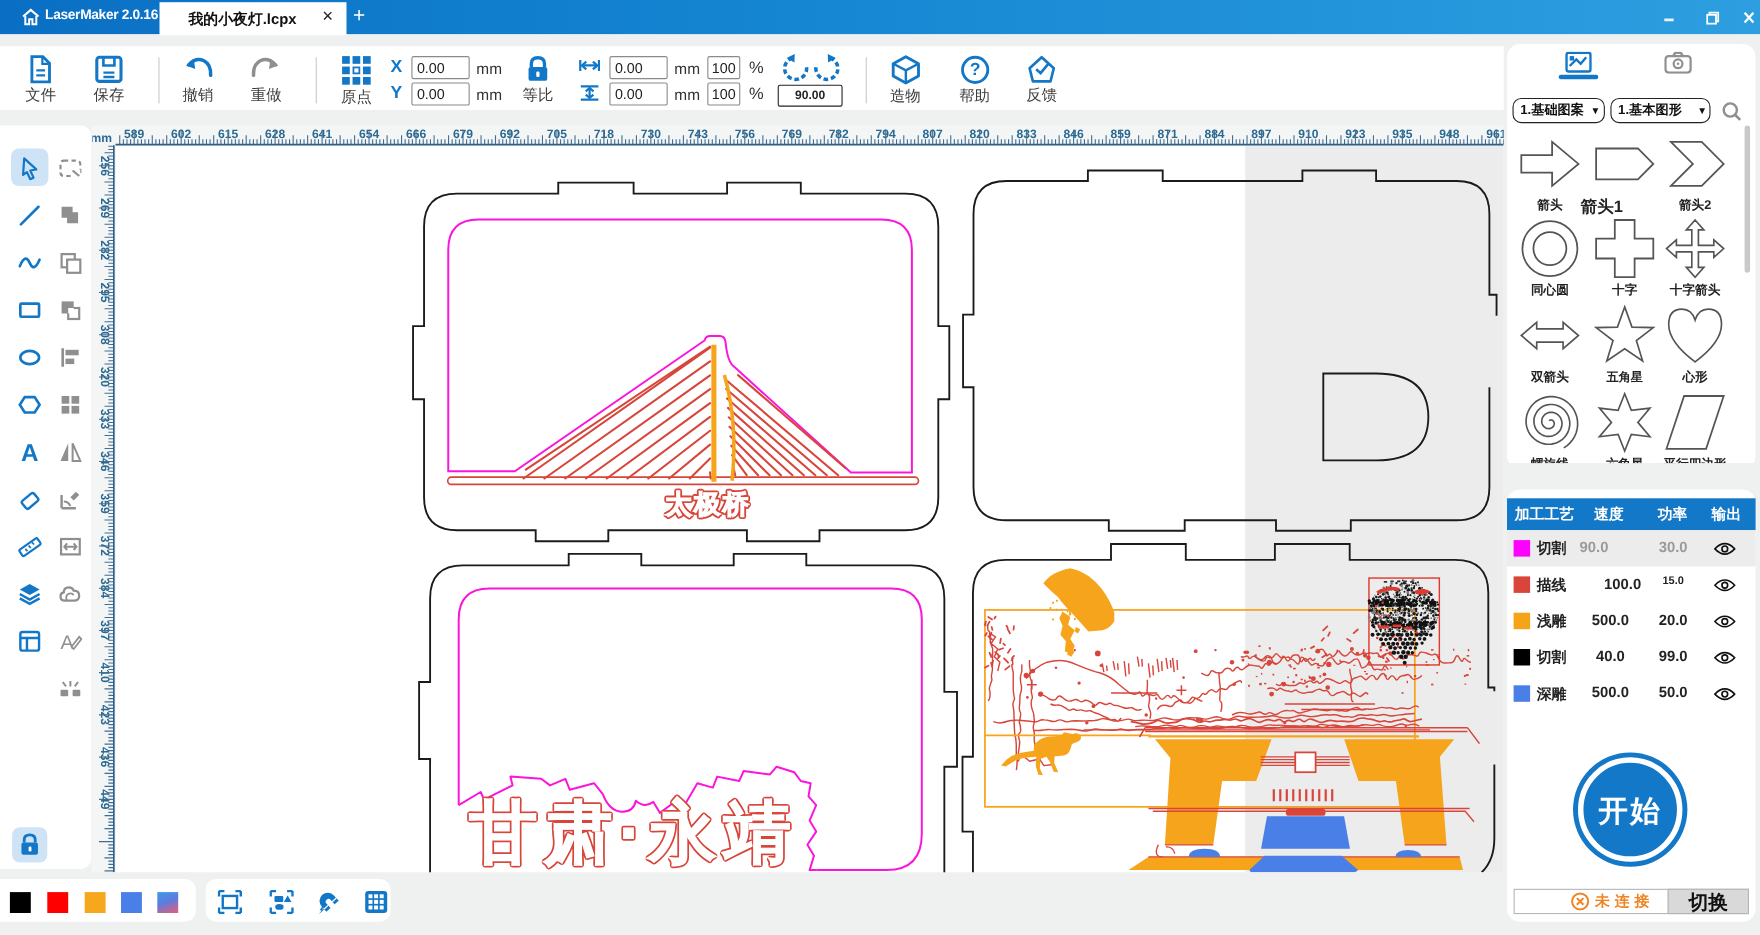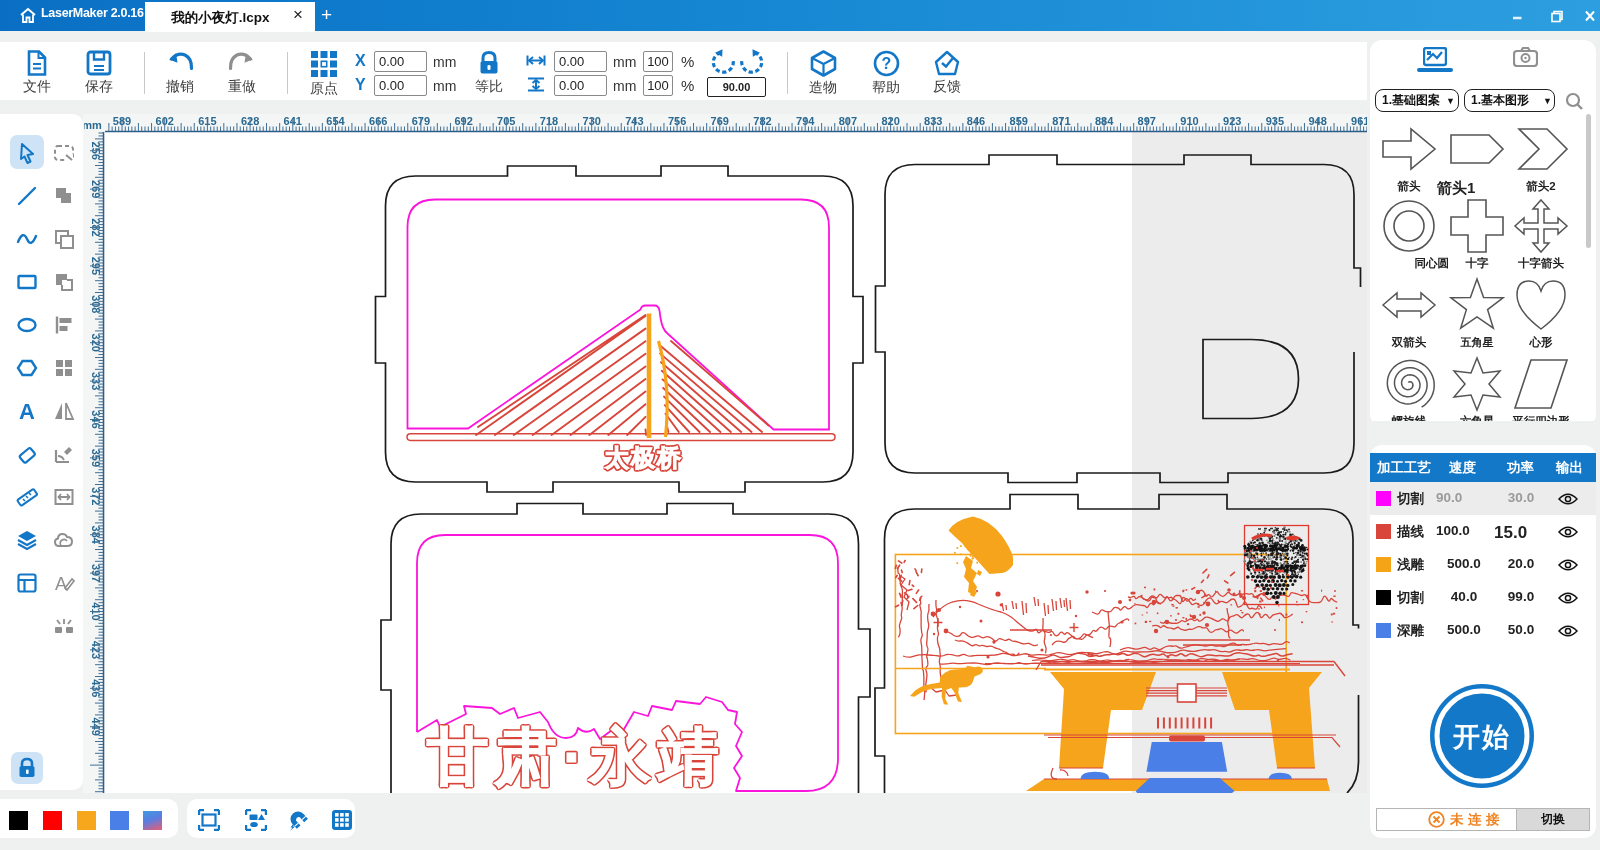--- a/index.html
+++ b/index.html
@@ -1113,21 +1113,21 @@
     </svg></div>
 <div style="position:absolute;left:1437px;top:179px;width:80px;text-align:left;font-size:15px;font-weight:bold;color:#222">箭头1</div>
 <div style="position:absolute;left:1513px;top:121px;width:56px;height:56px"><svg width="56" height="56" viewBox="0 0 56 56" xmlns="http://www.w3.org/2000/svg">
       <path d="M6,8 L34,8 L54,28 L34,48 L6,48 L26,28 Z" fill="none" stroke="#555" stroke-width="1.6"></path>
     </svg></div>
 <div style="position:absolute;left:1501px;top:179px;width:80px;text-align:center;font-size:11.5px;font-weight:bold;color:#222">箭头2</div>
 <div style="position:absolute;left:1381px;top:198px;width:56px;height:56px"><svg width="56" height="56" viewBox="0 0 56 56" xmlns="http://www.w3.org/2000/svg">
       <circle cx="28" cy="28" r="25" fill="none" stroke="#555" stroke-width="1.6"></circle>
       <circle cx="28" cy="28" r="15" fill="none" stroke="#555" stroke-width="1.6"></circle>
     </svg></div>
-<div style="position:absolute;left:1369px;top:256px;width:80px;text-align:right;font-size:11.5px;font-weight:bold;color:#222">同心圆</div>
+<div style="position:absolute;left:1369px;top:256px;width:80px;text-align:center;font-size:11.5px;font-weight:bold;color:#222">同心圆</div>
 <div style="position:absolute;left:1449px;top:198px;width:56px;height:56px"><svg width="56" height="56" viewBox="0 0 56 56" xmlns="http://www.w3.org/2000/svg">
       <path d="M19,2 H37 V19 H54 V37 H37 V54 H19 V37 H2 V19 H19 Z" fill="none" stroke="#555" stroke-width="1.6"></path>
     </svg></div>
 <div style="position:absolute;left:1437px;top:256px;width:80px;text-align:center;font-size:11.5px;font-weight:bold;color:#222">十字</div>
 <div style="position:absolute;left:1513px;top:198px;width:56px;height:56px"><svg width="56" height="56" viewBox="0 0 56 56" xmlns="http://www.w3.org/2000/svg">
       <path d="M28,2 L36,11 H31 V25 H45 V20 L54,28 L45,36 V31 H31 V45 H36 L28,54 L20,45 H25 V31 H11 V36 L2,28 L11,20 V25 H25 V11 H20 Z" fill="none" stroke="#555" stroke-width="1.5"></path>
     </svg></div>
 <div style="position:absolute;left:1501px;top:256px;width:80px;text-align:center;font-size:11.5px;font-weight:bold;color:#222">十字箭头</div>
 <div style="position:absolute;left:1381px;top:277px;width:56px;height:56px"><svg width="56" height="56" viewBox="0 0 56 56" xmlns="http://www.w3.org/2000/svg">
       <path d="M2,28 L16,16 V22 H40 V16 L54,28 L40,40 V34 H16 V40 Z" fill="none" stroke="#555" stroke-width="1.5"></path>
@@ -1165,22 +1165,22 @@
 <div style="position:absolute;left:1376px;top:491px;width:15px;height:15px;background:#ff00ff"></div>
 <div style="position:absolute;left:1397px;top:490px;font-size:13.5px;font-weight:bold;color:#222">切割</div>
 <div style="position:absolute;left:1436px;top:490px;width:56px;text-align:left;font-size:13.5px;font-weight:bold;color:#9a9a9a">90.0</div>
 <div style="position:absolute;left:1494px;top:490px;width:54px;text-align:center;font-size:13.5px;font-weight:bold;color:#9a9a9a">30.0</div>
 <div style="position:absolute;left:1558px;top:492px;width:20px;height:14px"><svg width="20" height="14" viewBox="0 0 20 14" xmlns="http://www.w3.org/2000/svg">
       <path d="M1,7 Q10,-2.5 19,7 Q10,16.5 1,7 Z" fill="none" stroke="#111" stroke-width="1.5"></path>
       <circle cx="10" cy="7" r="2.6" fill="none" stroke="#111" stroke-width="1.5"></circle>
     </svg></div>
 <div style="position:absolute;left:1376px;top:524px;width:15px;height:15px;background:#d9453a"></div>
 <div style="position:absolute;left:1397px;top:523px;font-size:13.5px;font-weight:bold;color:#222">描线</div>
-<div style="position:absolute;left:1436px;top:523px;width:56px;text-align:left;font-size:13.5px;font-weight:bold;color:#222">100.0</div>
-<div style="position:absolute;left:1494px;top:523px;width:54px;font-size:17px;font-weight:bold;color:#222">15.0</div>
+<div style="position:absolute;left:1436px;top:523px;width:56px;text-align:right;font-size:13.5px;font-weight:bold;color:#222">100.0</div>
+<div style="position:absolute;left:1494px;top:523px;width:54px;text-align:center;font-size:10px;font-weight:bold;color:#222">15.0</div>
 <div style="position:absolute;left:1558px;top:525px;width:20px;height:14px"><svg width="20" height="14" viewBox="0 0 20 14" xmlns="http://www.w3.org/2000/svg">
       <path d="M1,7 Q10,-2.5 19,7 Q10,16.5 1,7 Z" fill="none" stroke="#111" stroke-width="1.5"></path>
       <circle cx="10" cy="7" r="2.6" fill="none" stroke="#111" stroke-width="1.5"></circle>
     </svg></div>
 <div style="position:absolute;left:1376px;top:557px;width:15px;height:15px;background:#f5a418"></div>
 <div style="position:absolute;left:1397px;top:556px;font-size:13.5px;font-weight:bold;color:#222">浅雕</div>
 <div style="position:absolute;left:1436px;top:556px;width:56px;text-align:center;font-size:13.5px;font-weight:bold;color:#222">500.0</div>
 <div style="position:absolute;left:1494px;top:556px;width:54px;text-align:center;font-size:13.5px;font-weight:bold;color:#222">20.0</div>
 <div style="position:absolute;left:1558px;top:558px;width:20px;height:14px"><svg width="20" height="14" viewBox="0 0 20 14" xmlns="http://www.w3.org/2000/svg">
       <path d="M1,7 Q10,-2.5 19,7 Q10,16.5 1,7 Z" fill="none" stroke="#111" stroke-width="1.5"></path>
@@ -1201,21 +1201,21 @@
 <div style="position:absolute;left:1558px;top:624px;width:20px;height:14px"><svg width="20" height="14" viewBox="0 0 20 14" xmlns="http://www.w3.org/2000/svg">
       <path d="M1,7 Q10,-2.5 19,7 Q10,16.5 1,7 Z" fill="none" stroke="#111" stroke-width="1.5"></path>
       <circle cx="10" cy="7" r="2.6" fill="none" stroke="#111" stroke-width="1.5"></circle>
     </svg></div>
 <svg class="abs" style="left:1428px;top:682px" width="108" height="108" viewBox="0 0 108 108" xmlns="http://www.w3.org/2000/svg">
     <circle cx="54" cy="54" r="52" fill="#1478c8"></circle>
     <circle cx="54" cy="54" r="45" fill="none" stroke="#fff" stroke-width="5"></circle>
     <text x="54" y="64" text-anchor="middle" font-size="27" font-weight="bold" fill="#fff" style="letter-spacing:2px">开始</text>
   </svg>
 <div style="position:absolute;left:1376px;top:808px;width:214px;height:23px;border:1.2px solid #b5b5b5;background:#fff"></div>
-<div style="position:absolute;left:1516px;top:808px;width:74px;height:23px;background:#d9d9d9;border:1.2px solid #b5b5b5;display:flex;align-items:center;justify-content:center;font-size:12px;font-weight:bold;color:#111">切换</div>
+<div style="position:absolute;left:1516px;top:808px;width:74px;height:23px;background:#d9d9d9;border:1.2px solid #b5b5b5;display:flex;align-items:center;justify-content:center;font-size:18px;font-weight:bold;color:#111">切换</div>
 <svg class="abs" style="left:1428px;top:811px" width="17" height="17" viewBox="0 0 17 17" xmlns="http://www.w3.org/2000/svg">
     <circle cx="8.5" cy="8.5" r="7.3" fill="none" stroke="#f08321" stroke-width="1.8"></circle>
     <path d="M5.5,5.5 L11.5,11.5 M11.5,5.5 L5.5,11.5" stroke="#f08321" stroke-width="1.8"></path>
   </svg>
 <div style="position:absolute;left:1450px;top:811px;font-size:13.5px;font-weight:bold;color:#f08321;letter-spacing:4.5px">未连接</div>
 <div style="position:absolute;left:0;top:799px;width:178px;height:39px;background:#fff;border-radius:0 10px 10px 0"></div>
 <div style="position:absolute;left:9px;top:811px;width:19px;height:19px;background:#000"></div>
 <div style="position:absolute;left:43px;top:811px;width:19px;height:19px;background:#fe0000"></div>
 <div style="position:absolute;left:77px;top:811px;width:19px;height:19px;background:#f7a71c"></div>
 <div style="position:absolute;left:110px;top:811px;width:19px;height:19px;background:#4a7fe8"></div>

